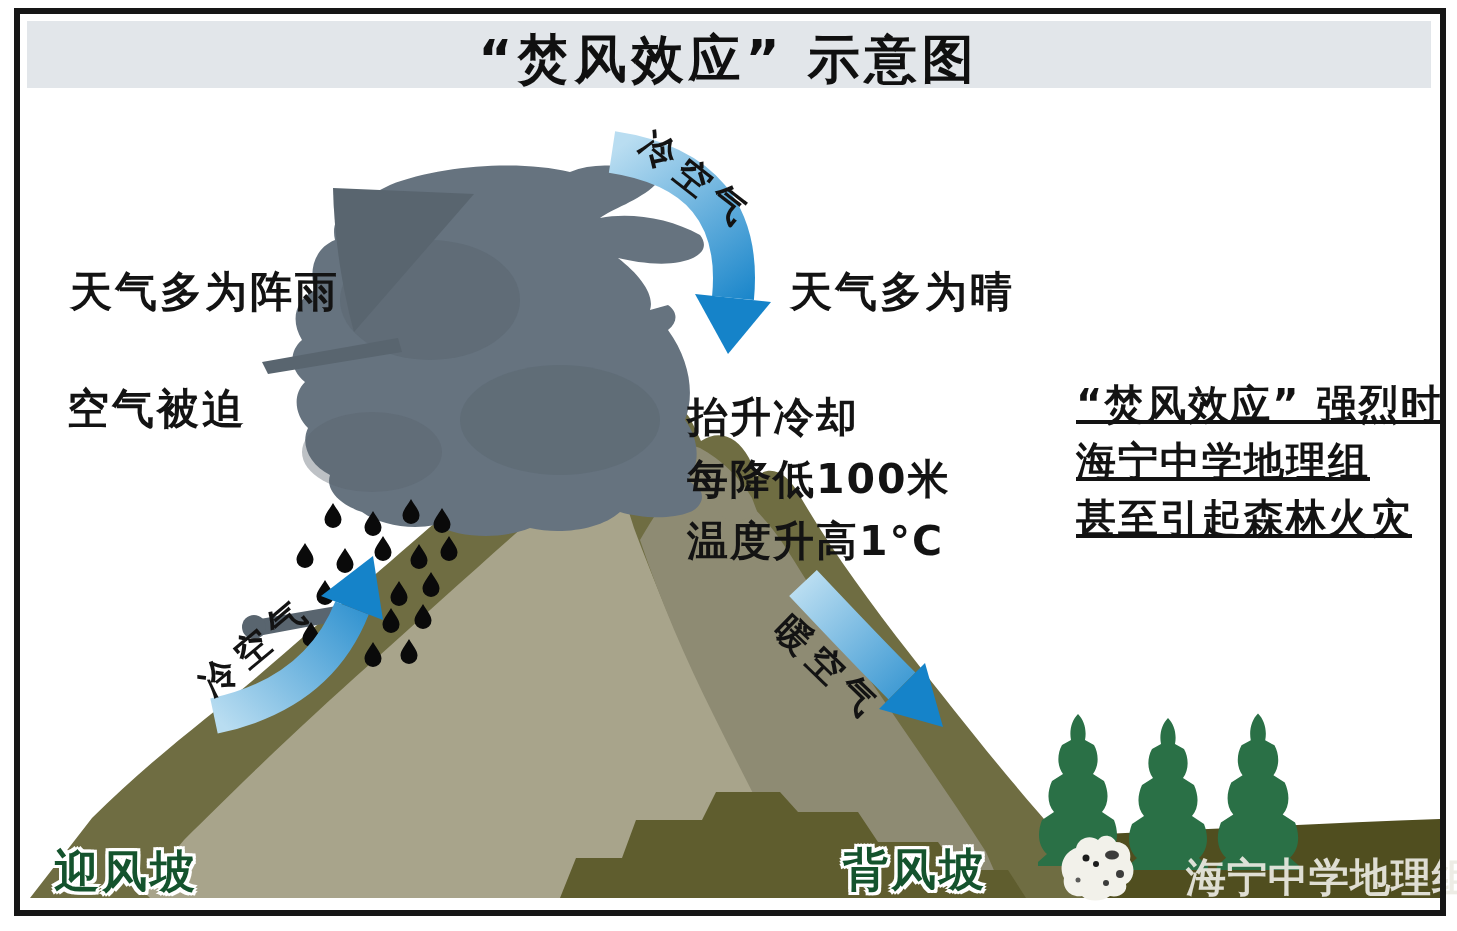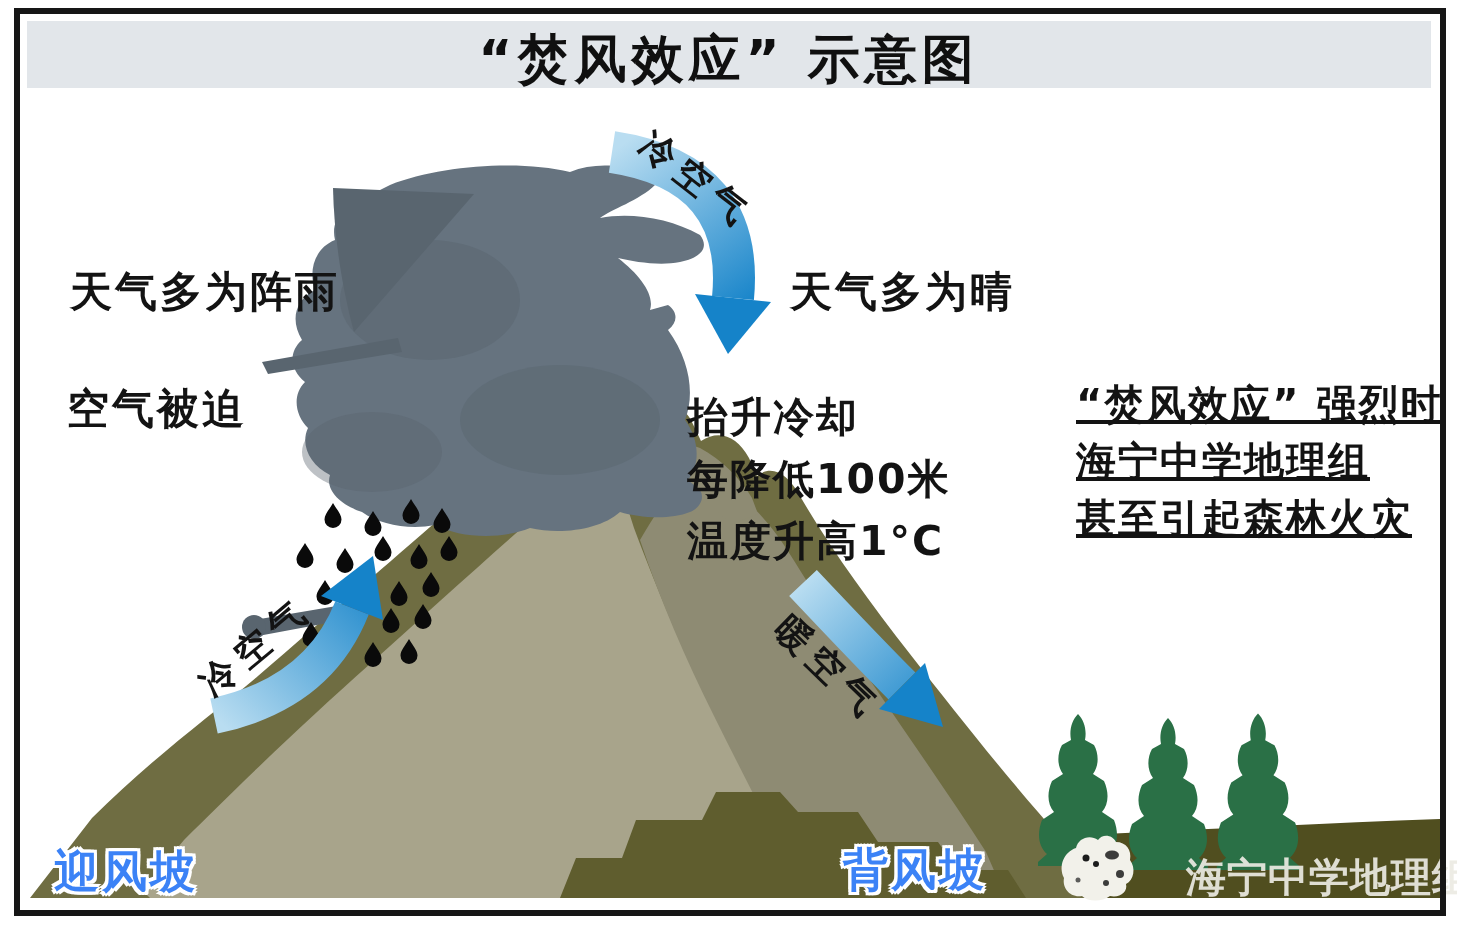--- a/index.html
+++ b/index.html
@@ -24,21 +24,21 @@
   .scene{position:absolute;left:0;top:0;z-index:1;}
   .lbl{
     position:absolute;font-weight:900;color:#131313;white-space:nowrap;
     font-size:42px;letter-spacing:3px;z-index:3;
   }
   .block div{line-height:58px;}
   .block-sink div{line-height:62px;font-size:41px;letter-spacing:2px;}
   .block-impact div{line-height:57px;font-size:40px;letter-spacing:2px;text-decoration:underline;}
   .rot{font-size:36px;letter-spacing:8px;transform-origin:center;}
   .outl{
-    font-size:45px;letter-spacing:3px;color:#3b82f6;
+    font-size:45px;letter-spacing:3px;color:#14532d;
     text-shadow:-3px -3px 0 #fff,3px -3px 0 #fff,-3px 3px 0 #fff,3px 3px 0 #fff,
                 0 -3px 0 #fff,0 3px 0 #fff,-3px 0 0 #fff,3px 0 0 #fff;
   }
   .wm{
     font-size:40px;letter-spacing:1px;font-weight:700;
     color:var(--watermark-white,#ecebe3);opacity:.92;z-index:4;margin-left:44px;
   }
 </style>
 </head>
 <body>

